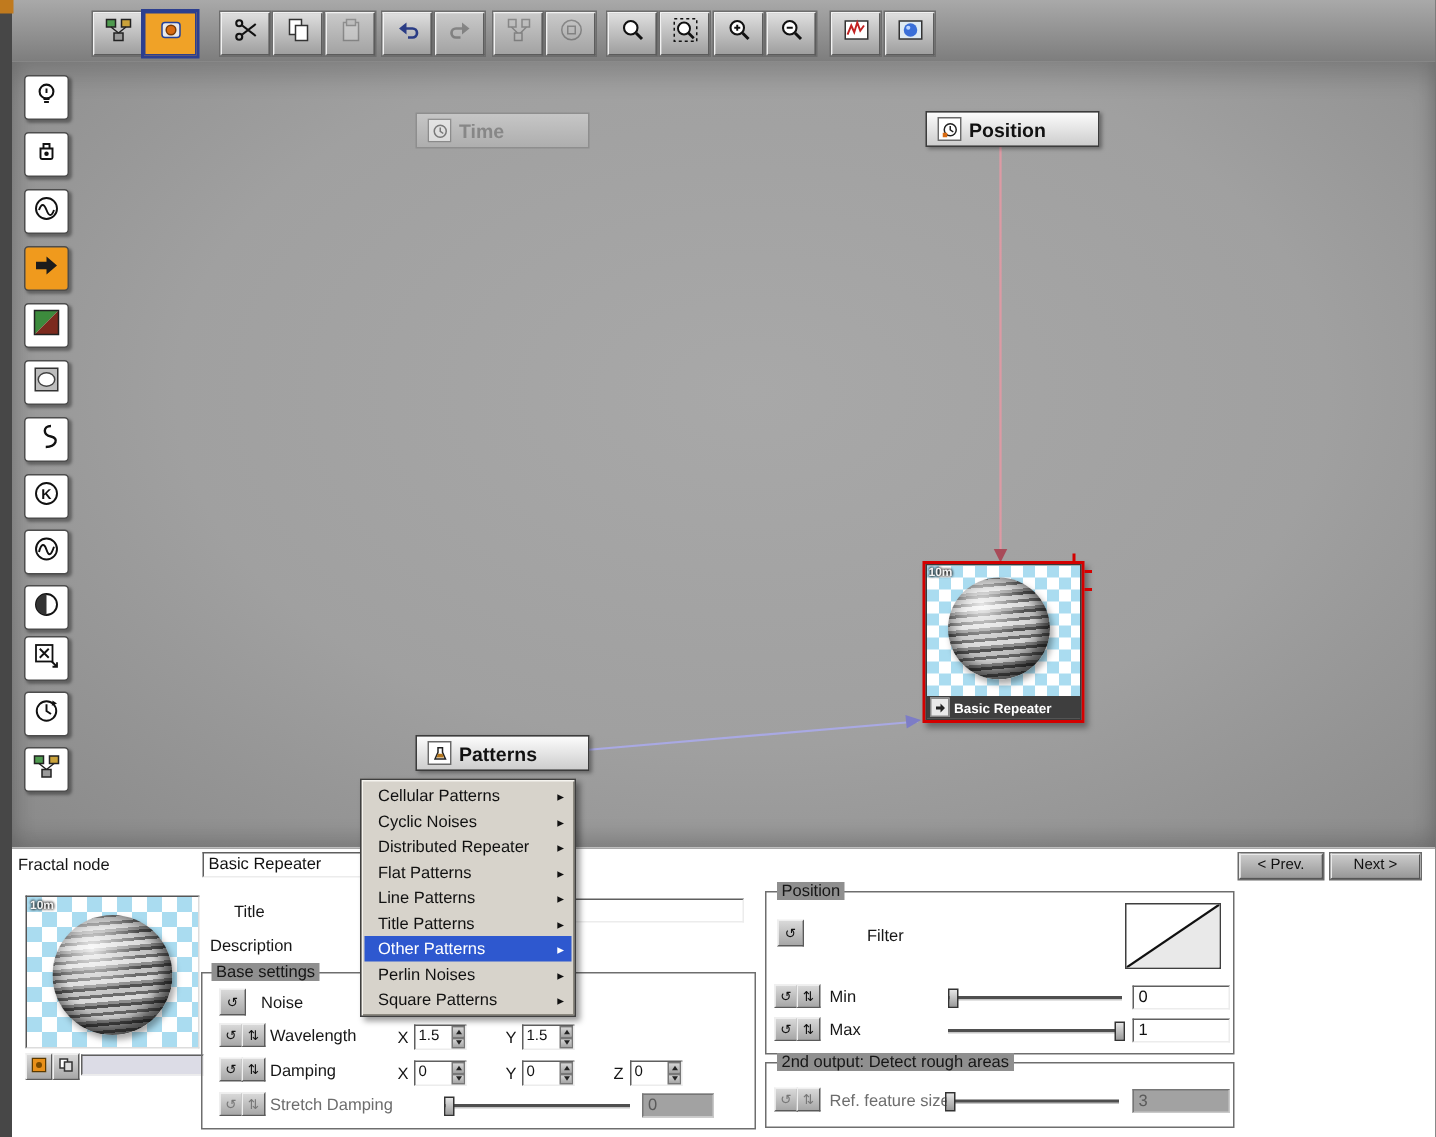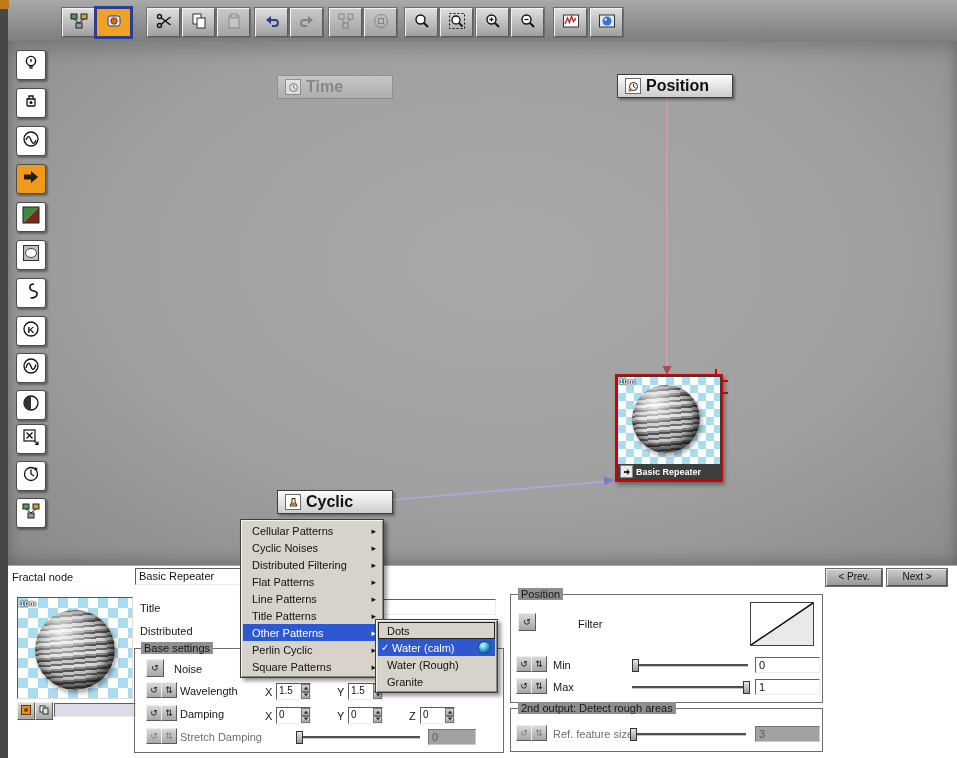--- a/index.html
+++ b/index.html
@@ -31,21 +31,21 @@
   .side-btn{position:absolute;left:16px;width:28px;height:28px;background:#fff;
             border:1px solid #4d4d4d;border-radius:3px;z-index:4;
             box-shadow:1.5px 1.5px 2px rgba(0,0,0,.35);
             display:flex;align-items:center;justify-content:center;}
   .side-btn.active{background:#f09a1d;}
 
   
   .node-btn{position:absolute;height:22px;z-index:3;display:flex;align-items:center;gap:5px;
             padding:0 7px;background:linear-gradient(#fcfcfc,#cdcdcd);
             border:1px solid #3c3c3c;box-shadow:1.5px 1.5px 2.5px rgba(0,0,0,.35);
-            font-weight:bold;font-size:16px;}
+            font-weight:bold;font-size:13px;}
   .node-btn.disabled{background:linear-gradient(#c6c6c6,#aeaeae);color:#878787;
             border-color:#8e8e8e;box-shadow:none;}
   .mini-icon{width:14px;height:14px;background:#fff;border:1px solid #6a6a6a;flex:0 0 auto;
              display:flex;align-items:center;justify-content:center;}
   .node-btn.disabled .mini-icon{opacity:.55;}
 
   
   .repeater{position:absolute;left:615px;top:374px;width:104px;height:104px;z-index:3;
             border:2px solid #d40000;background:#9c9c9c;box-shadow:2px 3px 4px rgba(0,0,0,.35);}
   .repeater .frame{position:absolute;inset:0;border:1px solid #3a3a3a;}
@@ -339,21 +339,21 @@
       </span>
     <span>Position</span>
   </div>
   <div class="node-btn" style="left:277px;top:490px;width:100px">
     <span class="mini-icon">
         <svg width="11" height="11" viewBox="0 0 11 11">
           <path d="M4 1.5h3v3l2 4.5H2l2-4.5z" fill="none" stroke="#222"></path>
           <path d="M3 8h5l-1-2.5H4z" fill="#b2741a"></path>
         </svg>
       </span>
-    <span>Cyclic</span>
+    <span>Patterns</span>
   </div>
 
   <div class="repeater">
     <div class="frame"></div>
     <div class="thumb-bg">
       <div class="sphere" style="left:14px;top:8px;width:68px;height:68px"></div>
     </div>
     <span class="scale-tag">10m</span>
     <div class="node-caption">
       <span class="cap-icon">
@@ -371,65 +371,49 @@
   <div class="menu" style="left:240px;top:519px;width:138px">
     <div class="menu-item">
         <span>Cellular Patterns</span>
         <span class="mi-arrow">▸</span>
       </div>
     <div class="menu-item">
         <span>Cyclic Noises</span>
         <span class="mi-arrow">▸</span>
       </div>
     <div class="menu-item">
-        <span>Distributed Filtering</span>
+        <span>Distributed Repeater</span>
         <span class="mi-arrow">▸</span>
       </div>
     <div class="menu-item">
         <span>Flat Patterns</span>
         <span class="mi-arrow">▸</span>
       </div>
     <div class="menu-item">
         <span>Line Patterns</span>
         <span class="mi-arrow">▸</span>
       </div>
     <div class="menu-item">
         <span>Title Patterns</span>
         <span class="mi-arrow">▸</span>
       </div>
     <div class="menu-item hl">
         <span>Other Patterns</span>
         <span class="mi-arrow">▸</span>
       </div>
     <div class="menu-item">
-        <span>Perlin Cyclic</span>
+        <span>Perlin Noises</span>
         <span class="mi-arrow">▸</span>
       </div>
     <div class="menu-item">
         <span>Square Patterns</span>
         <span class="mi-arrow">▸</span>
       </div>
   </div>
 
-  <div class="menu" style="left:375px;top:619px;width:117px">
-    <div class="menu-item focusrect">
-        <span>Dots</span>
-      </div>
-    <div class="menu-item hl">
-        <span class="check">✓</span>
-        <span>Water (calm)</span>
-        <span class="sphere-chip"></span>
-      </div>
-    <div class="menu-item">
-        <span>Water (Rough)</span>
-      </div>
-    <div class="menu-item">
-        <span>Granite</span>
-      </div>
-  </div>
 
   <div class="panel">
 
     <span class="lbl" style="left:4px;top:6px">Fractal node</span>
     <div class="sunken-field" style="left:127px;top:3px;width:112px;height:13px"><span>Basic Repeater</span></div>
 
     <div class="pn-btn" style="left:818px;top:4px;width:54px">&lt; Prev.</div>
     <div class="pn-btn" style="left:879px;top:4px;width:58px">Next &gt;</div>
 
     <div class="preview" style="left:9px;top:32px;width:114px;height:100px">
@@ -443,23 +427,23 @@
           </svg></span>
     </div>
     <div class="mini-btn big" style="left:27px;top:137px">
       <span><svg width="10" height="10" viewBox="0 0 10 10">
             <rect x="1" y="1" width="5" height="6" fill="#fff" stroke="#333"></rect>
             <rect x="4" y="3" width="5" height="6" fill="#ddd" stroke="#333"></rect>
           </svg></span>
     </div>
     <div class="pv-field" style="left:46px;top:138px;width:80px;height:12px"></div>
 
-    <span class="lbl" style="left:132px;top:37px">Title</span>
+    <span class="lbl" style="left:148px;top:37px">Title</span>
     <div class="sunken-field" style="left:260px;top:34px;width:220px;height:12px"></div>
-    <span class="lbl" style="left:132px;top:60px">Distributed</span>
+    <span class="lbl" style="left:132px;top:60px">Description</span>
 
     <div class="group" style="left:126px;top:83px;width:368px;height:103px"></div>
     <span class="lbl grp" style="left:133px;top:77px">Base settings</span>
 
     <div class="mini-btn big" style="left:138px;top:94px">
         <span>↺</span>
       </div>
     <span class="lbl" style="left:166px;top:98px">Noise</span>
 
     <div class="mini-btn" style="left:138px;top:117px">

